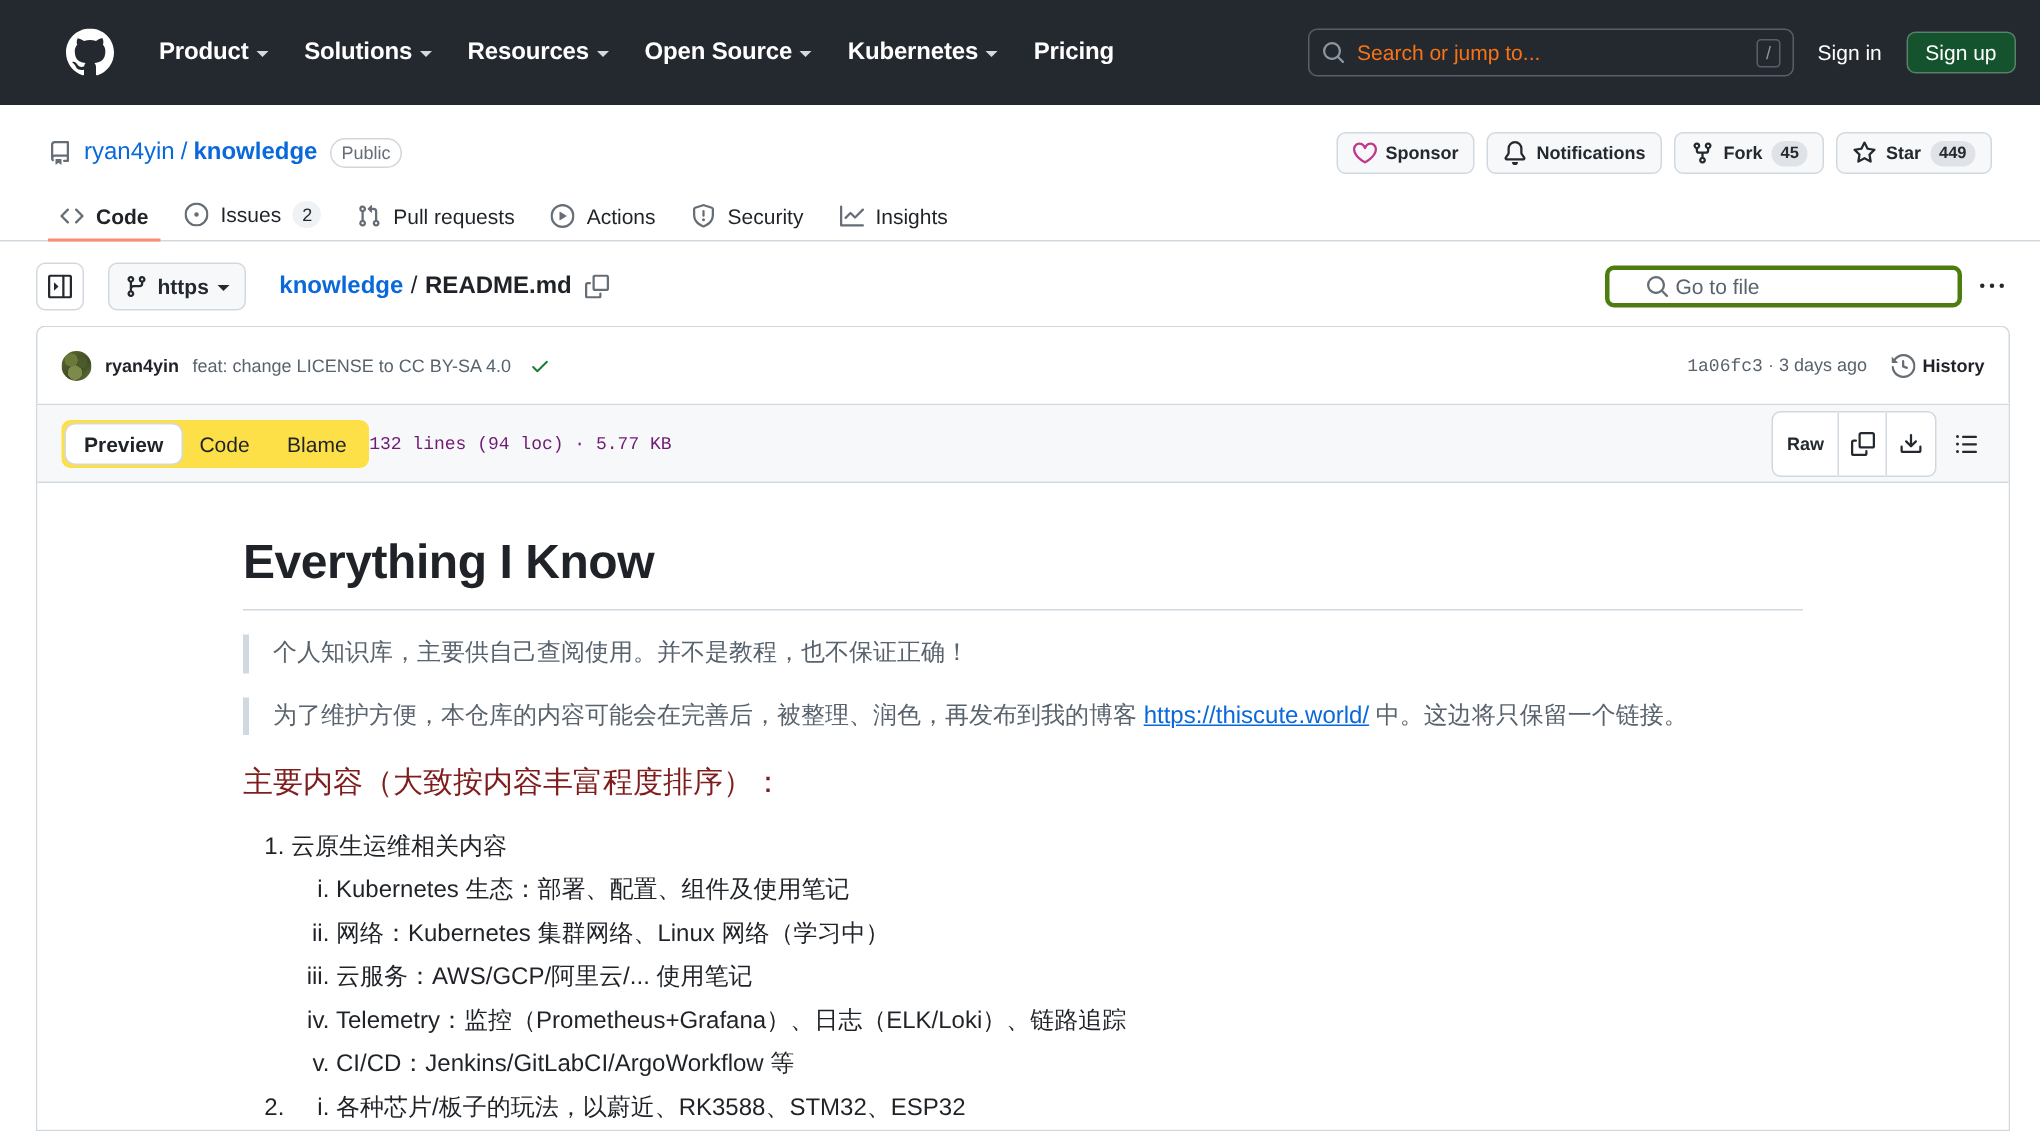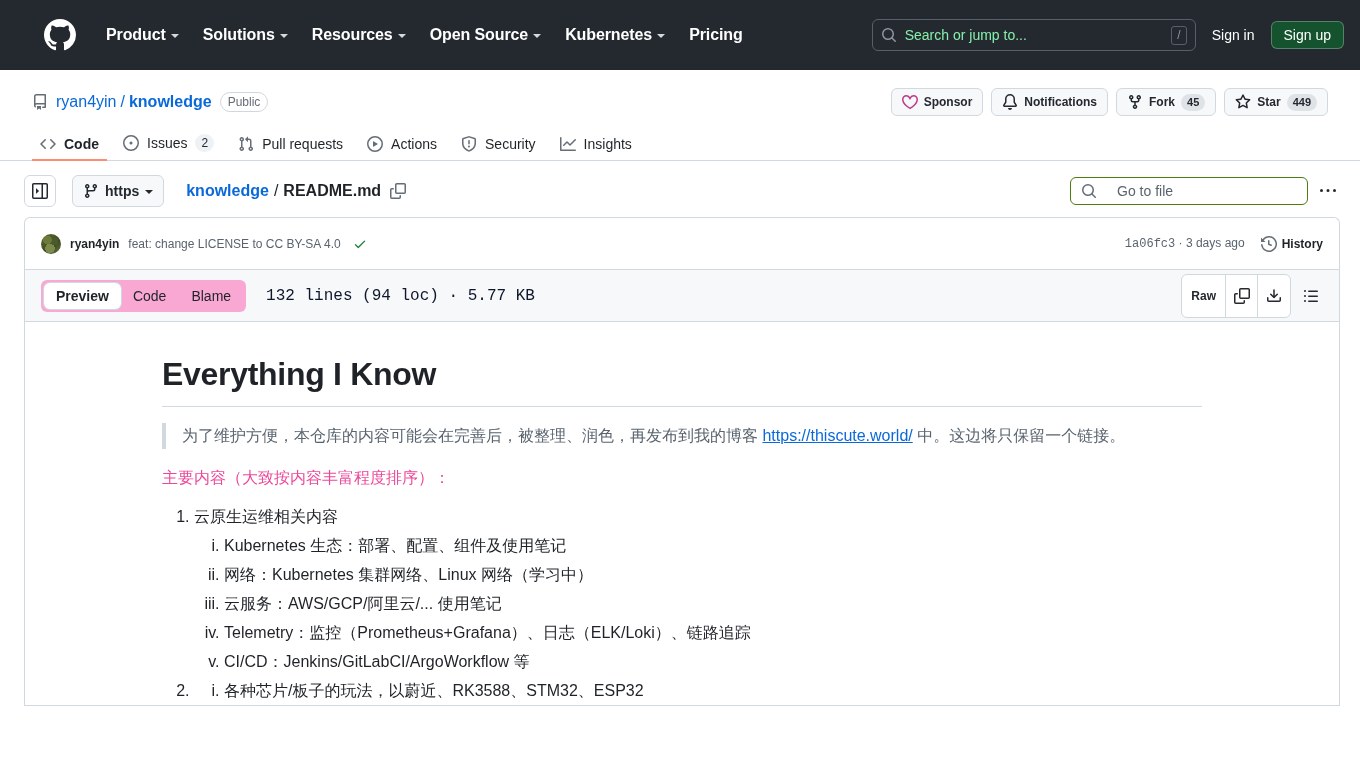--- a/index.html
+++ b/index.html
@@ -26,21 +26,21 @@
   }
   .caret { display:inline-block; width:0;height:0;
     border-left:4px solid transparent; border-right:4px solid transparent;
     border-top:4px solid #d6d8da; margin-top:2px; }
   .gh-right { position:absolute; right:16px; display:flex; align-items:center; gap:0; }
   .searchbox {
     width:324px; height:32px; border:1px solid #57606a; border-radius:6px;
     background:#24292f; display:flex; align-items:center; padding:0 8px;
     gap:8px; cursor:text;
   }
-  .searchbox .ph { color:#86efac; font-size:14px; flex:1; }
+  .searchbox .ph { color:#f97316; font-size:14px; flex:1; }
   .slashkey {
     border:1px solid #57606a; border-radius:3px; color:#8d96a0;
     font-size:12px; line-height:1; padding:2px 5px 3px;
   }
   .signin { color:#ffffff; font-size:14px; padding:6px 16px; cursor:pointer; }
   .signup {
     color:#ffffff; font-size:14px; padding:5px 12px; cursor:pointer;
     border:1px solid #d0d7de59; border-radius:6px; background:#14532d;
   }
 
@@ -104,22 +104,22 @@
   }
   .branch-btn svg { fill:#24292f; }
   .bc { margin-left:22px; font-size:16px; display:flex; align-items:center; gap:0; }
   .bc-link { color:#0969da; font-weight:600; cursor:pointer; }
   .bc-sep { color:#1f2328; margin:0 5px; font-weight:400; }
   .bc-cur { color:#1f2328; font-weight:600; }
   .bc-copy { margin-left:9px; display:flex; cursor:pointer; }
   .bc-copy svg { fill:#656d76; }
   .file-nav-right { position:absolute; right:20px; display:flex; align-items:center; gap:8px; }
   .gotofile {
-    width:238px; height:28px; border:1px solid #4d7c0f; border-radius:6px;
-    background:#fff; display:flex; align-items:center; gap:20px; padding:0 10px;
+    width:238px; height:28px; border:3px solid #4d7c0f; border-radius:6px;
+    background:#fff; display:flex; align-items:center; gap:4px; padding:0 24px;
     cursor:text;
   }
   .gotofile svg { fill:#656d76; flex:none; }
   .gotofile .ph { color:#59636e; font-size:14px; }
   .kebab { padding:2px 4px; cursor:pointer; display:flex; align-items:center;}
   .kebab svg { fill:#24292f; }
 
   
   .commit-row {
     margin:0 20px 0 24px; border:1px solid #d1d9e0; border-bottom:none;
@@ -145,30 +145,30 @@
   .history svg { fill:#656d76; }
 
   
   .file-box { margin:0 20px 0 24px; border:1px solid #d1d9e0; border-radius:6px 6px 0 0; background:#fff; }
   .commit-row + .file-box { border-radius:0; border-top:1px solid #d1d9e0;}
   .file-toolbar {
     height:52px; display:flex; align-items:center; padding:0 16px;
     background:#f6f8fa; border-bottom:1px solid #d1d9e0; position:relative;
     border-radius:0;
   }
-  .seg { display:flex; background:#f9a8d4; border-radius:6px; padding:3px;align-items:flex-end; }
+  .seg { display:flex; background:#fde047; border-radius:6px; padding:3px;align-items:flex-end; }
   .seg-item {
     font-size:14px; color:#1f2328; padding:3px 12px; border-radius:6px;
     cursor:pointer; line-height:20px; white-space:nowrap;
   }
   .seg-item.sel { background:#fff; font-weight:600; box-shadow:0 0 0 1px #d1d9e0; }
   .seg-divider { width:1px; background:#d1d9e0; margin:6px 0; }
   .file-meta {
-    margin-left:20px; font-family:"Liberation Mono", monospace;
-    font-size:16px; color:#0f172a; white-space:nowrap;
+    margin-left:0; font-family:"Liberation Mono", monospace;
+    font-size:12px; color:#701a75; white-space:nowrap;
   }
   .file-toolbar-right { position:absolute; right:16px; display:flex; align-items:center; gap:8px; }
   .grp { display:flex; align-items:center; border:1px solid #d1d9e0; border-radius:6px; overflow:hidden; background:#fff;}
   .grp > * { height:42px; display:flex; align-items:center; justify-content:center; cursor:pointer;}
   .grp .raw { font-size:12px; font-weight:600; color:#24292f; padding:0 9px; border-right:1px solid #d1d9e0;}
   .grp .ic { width:32px; border-right:1px solid #d1d9e0; }
   .grp .ic:last-child { border-right:none; }
   .grp .ic svg { fill:#24292f; }
   .outline-btn { padding:4px; cursor:pointer; display:flex; }
   .outline-btn svg { fill:#24292f; }
@@ -183,21 +183,21 @@
     font-size:32px; font-weight:600; margin:0 0 0 0; padding-bottom:12px;
     border-bottom:1px solid #d1d9e0; line-height:1.25; color:#1f2328;
     letter-spacing:-0.3px;
   }
   blockquote.md {
     margin:16px 0 0 0; padding:0 0 0 16px; border-left:4px solid #d1d9e0;
     color:#59636e; font-size:16px; line-height:1.6;
   }
   blockquote.md + blockquote.md { margin-top:16px; }
   blockquote.md a { color:#0969da; text-decoration:underline; }
-  p.md { margin:16px 0 0 0; font-size:16px; line-height:1.6; color:#ec4899; }
+  p.md { margin:16px 0 0 0; font-size:20px; line-height:1.6; color:#7f1d1d; }
   ol.md {
     margin:13px 0 0 0; padding-left:32px; font-size:16px; line-height:1.75; color:#1f2328;
   }
   ol.md > li { margin-top:1px; }
   ol.lower-roman { list-style-type:lower-roman; padding-left:30px; margin:0; }
   ol.lower-roman > li { margin-top:1px; }
   .md a { color:#0969da; text-decoration:underline; }
 </style>
 </head>
 <body>
@@ -428,20 +428,23 @@
             <path d="M5.75 2.5h8.5a.75.75 0 0 1 0 1.5h-8.5a.75.75 0 0 1 0-1.5Zm0 5h8.5a.75.75 0 0 1 0 1.5h-8.5a.75.75 0 0 1 0-1.5Zm0 5h8.5a.75.75 0 0 1 0 1.5h-8.5a.75.75 0 0 1 0-1.5ZM2 14a1 1 0 1 1 0-2 1 1 0 0 1 0 2Zm0-5a1 1 0 1 1 0-2 1 1 0 0 1 0 2Zm1-6a1 1 0 1 1-2 0 1 1 0 0 1 2 0Z"></path>
           </svg>
       </div>
     </div>
   </div>
 
   <div class="readme">
     <div class="readme-inner">
       <h1 class="md">Everything I Know</h1>
 
+      <blockquote class="md">
+        <span>个人知识库，主要供自己查阅使用。并不是教程，也不保证正确！</span>
+      </blockquote>
 
       <blockquote class="md">
         <span>为了维护方便，本仓库的内容可能会在完善后，被整理、润色，再发布到我的博客 </span><a href="#">https://thiscute.world/</a><span> 中。这边将只保留一个链接。</span>
       </blockquote>
 
       <p class="md">主要内容（大致按内容丰富程度排序）：</p>
 
       <ol class="md">
         <li>
           <span>云原生运维相关内容</span>

